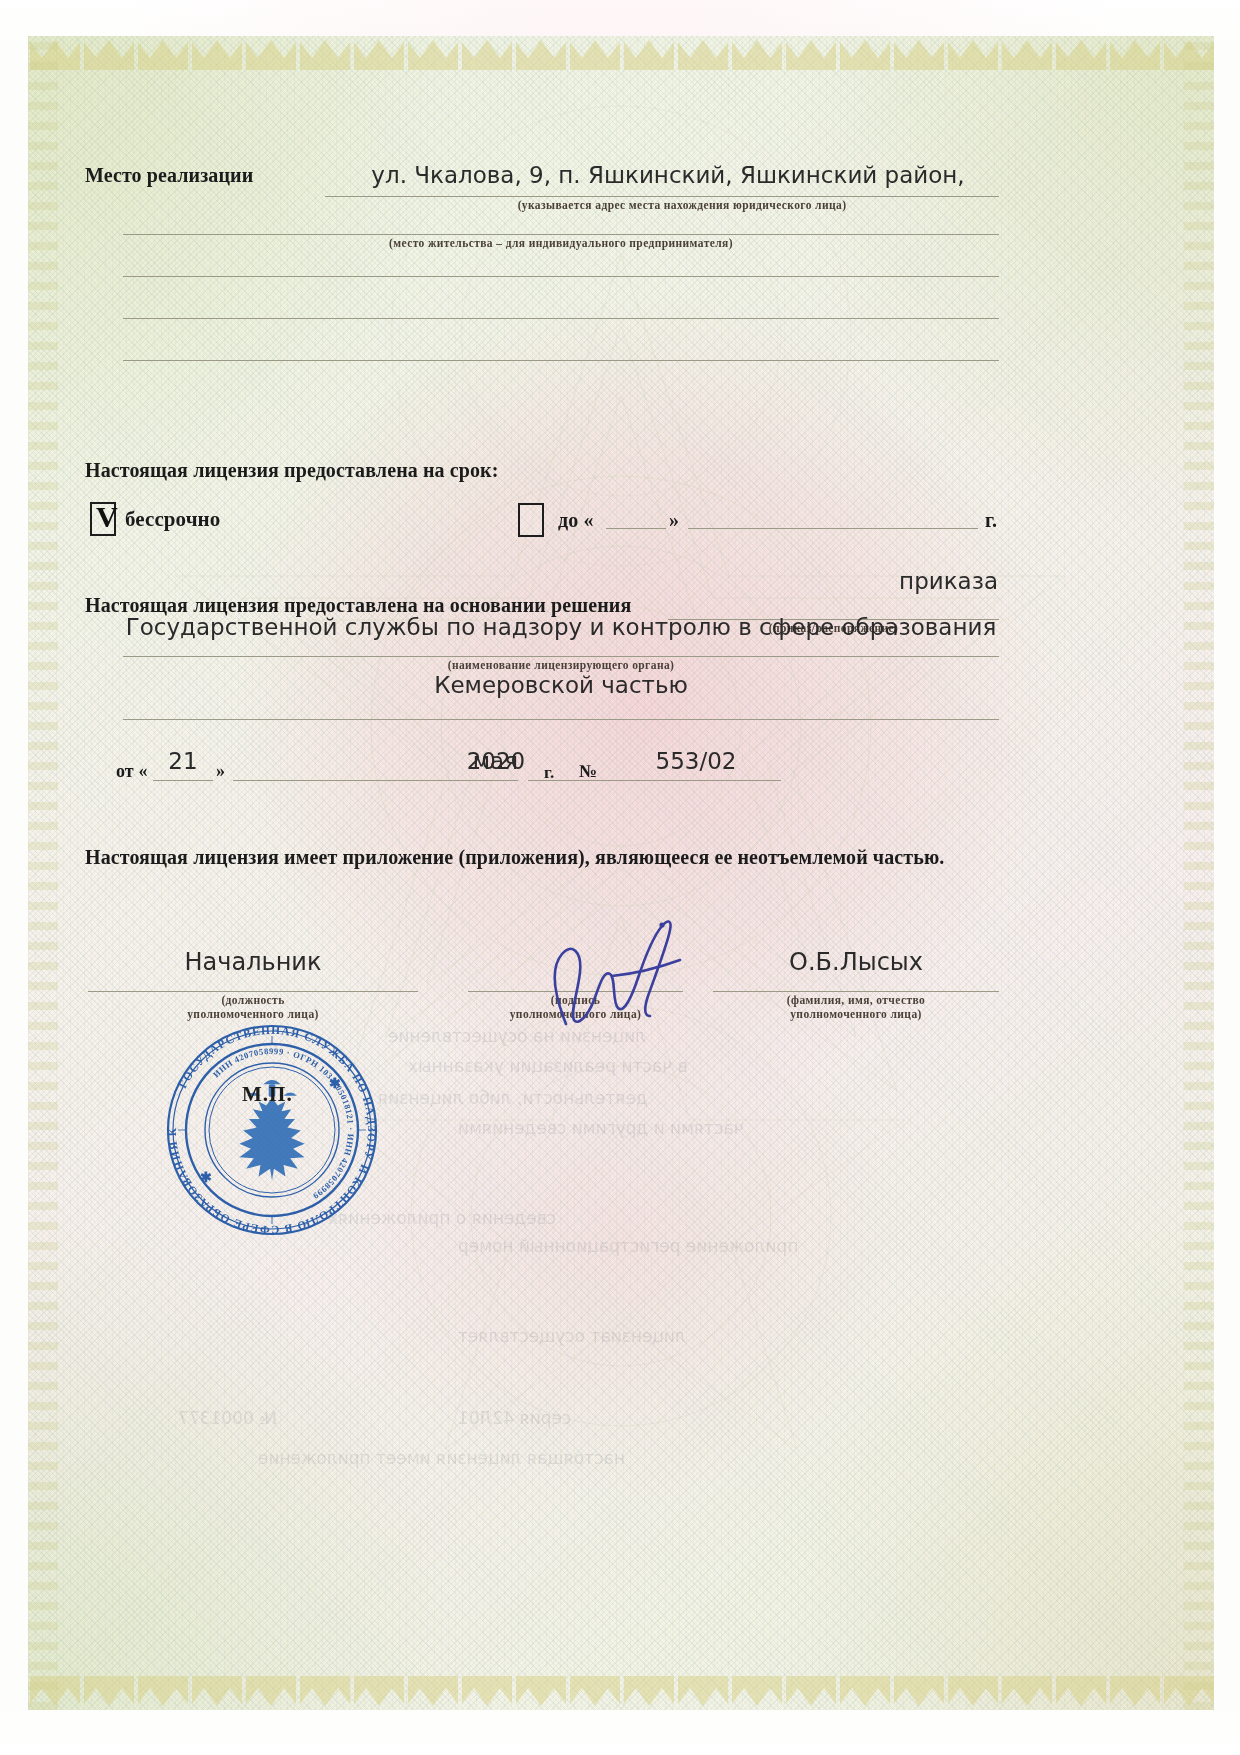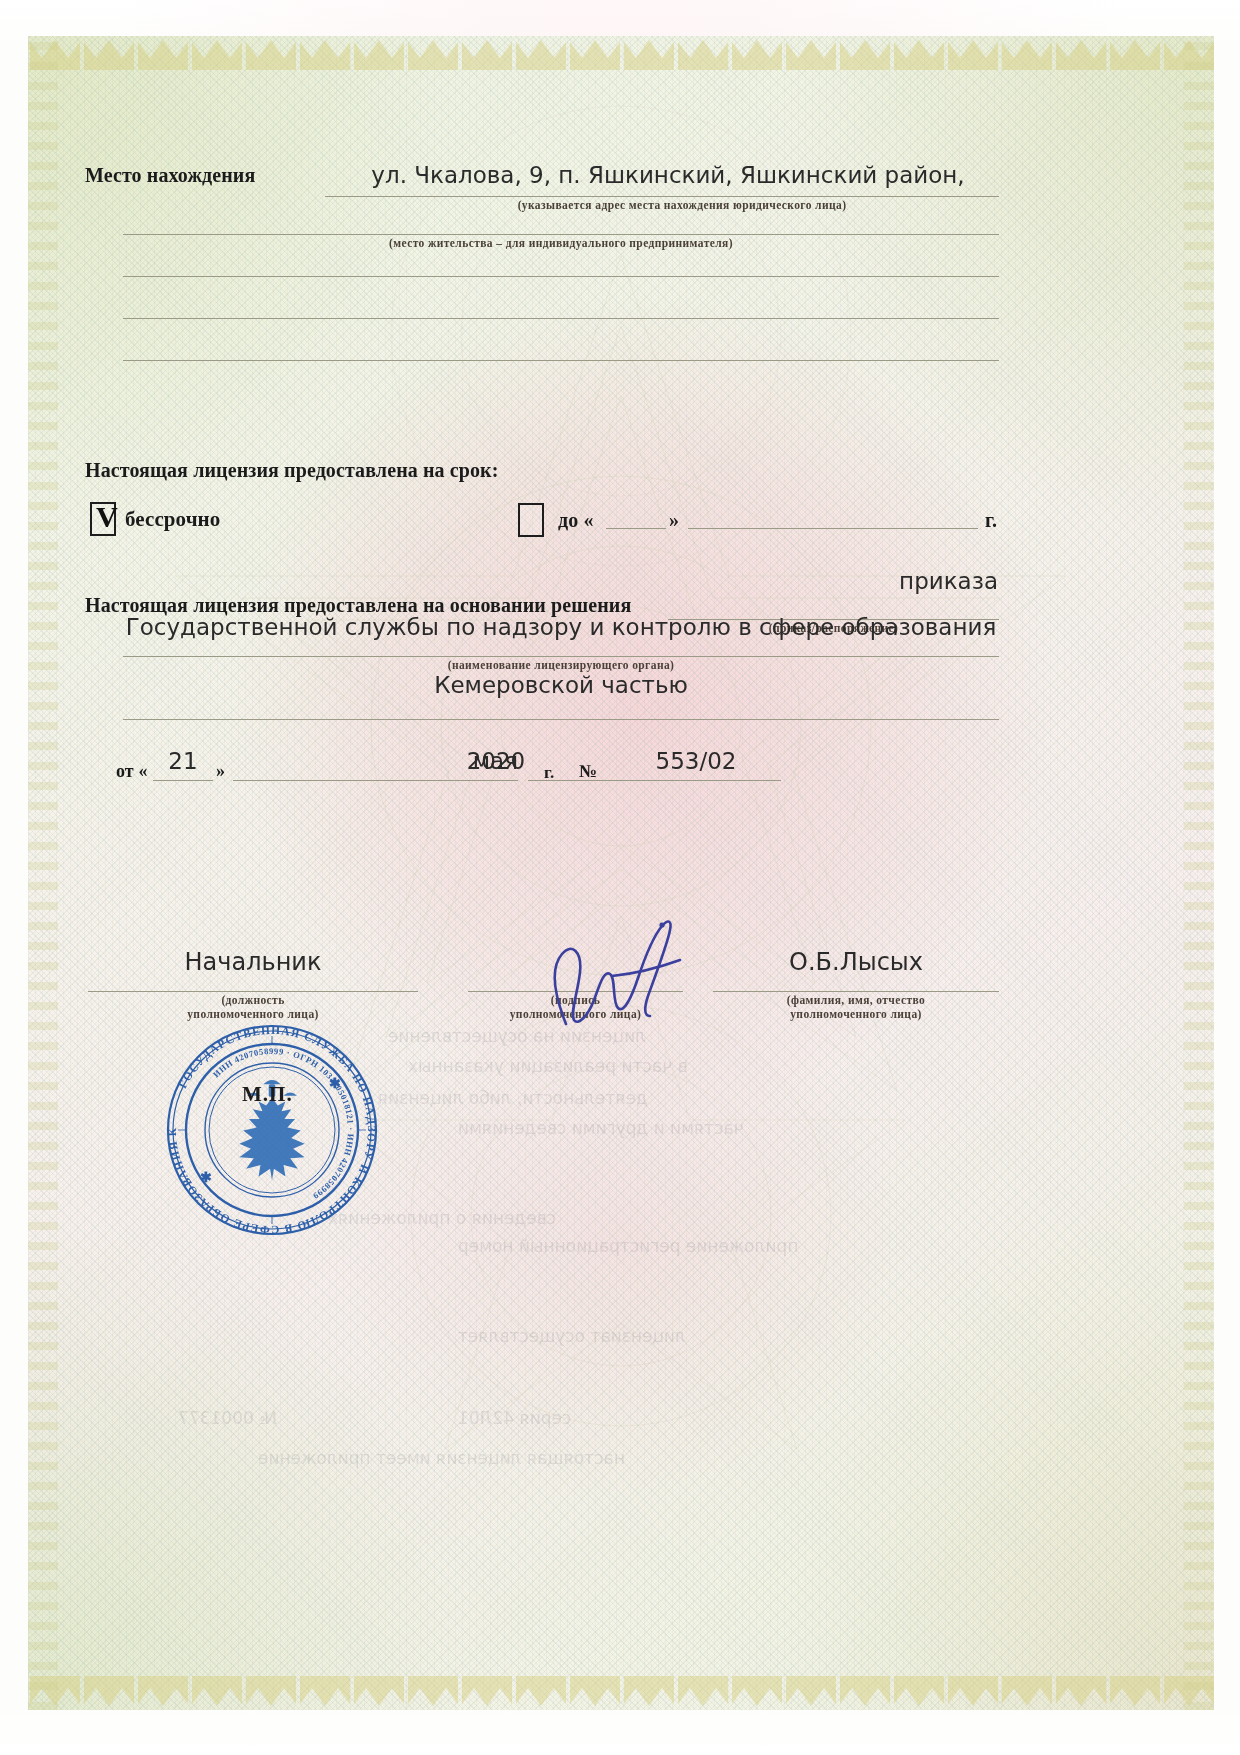--- a/index.html
+++ b/index.html
@@ -168,21 +168,21 @@
     <div class="ghost" style="left:430px; top:1082px;">частями и другими сведениями</div>
     <div class="ghost" style="left:300px; top:1172px;">сведения о приложениях</div>
     <div class="ghost" style="left:430px; top:1200px;">приложение регистрационный номер</div>
     <div class="ghost" style="left:430px; top:1290px;">лицензиат осуществляет</div>
     <div class="ghost" style="left:150px; top:1372px;">№ 0001377</div>
     <div class="ghost" style="left:430px; top:1372px;">серия 42Л01</div>
     <div class="ghost" style="left:230px; top:1412px;">настоящая лицензия имеет приложение</div>
 
     <div id="content">
 
-      <div class="bold-label abs" style="left:57px; top:128px;">Место нахождения</div>
+      <div class="bold-label abs" style="left:57px; top:128px;">Место реализации</div>
 
       <div class="rule" style="left:297px; top:160px; width:674px;"></div>
       <div class="hand abs" style="left:330px; top:126px; width:620px; text-align:center;">ул. Чкалова, 9, п. Яшкинский, Яшкинский район,</div>
 
       <div class="caption abs" style="left:344px; top:163px; width:620px;">(указывается адрес места нахождения юридического лица)</div>
 
       <div class="rule" style="left:95px; top:198px; width:876px;"></div>
 
       <div class="caption abs" style="left:95px; top:201px; width:876px;">(место жительства – для индивидуального предпринимателя)</div>
 
@@ -226,20 +226,21 @@
 
       <div class="rule" style="left:500px; top:744px; width:186px;"></div>
       <div class="hand abs" style="left:375px; top:712px; width:186px; text-align:center;">2020</div>
 
       <div class="bold-label abs" style="left:516px; top:727px; font-size:17px;">г.</div>
       <div class="bold-label abs" style="left:551px; top:725px; font-size:18px;">№</div>
 
       <div class="rule" style="left:583px; top:744px; width:170px;"></div>
       <div class="hand abs" style="left:583px; top:712px; width:170px; text-align:center;">553/02</div>
 
+      <div class="bold-label abs" style="left:57px; top:810px;">Настоящая лицензия имеет приложение (приложения), являющееся ее неотъемлемой частью.</div>
 
       <div class="hand abs" style="left:60px; top:912px; width:330px; text-align:center; font-size:24px;">Начальник</div>
       <div class="rule" style="left:60px; top:955px; width:330px;"></div>
       <div class="caption abs" style="left:60px; top:958px; width:330px;">(должность</div>
       <div class="caption abs" style="left:60px; top:972px; width:330px;">уполномоченного лица)</div>
 
       <div class="rule" style="left:440px; top:955px; width:215px;"></div>
       <div class="caption abs" style="left:440px; top:958px; width:215px;">(подпись</div>
       <div class="caption abs" style="left:440px; top:972px; width:215px;">уполномоченного лица)</div>
 

